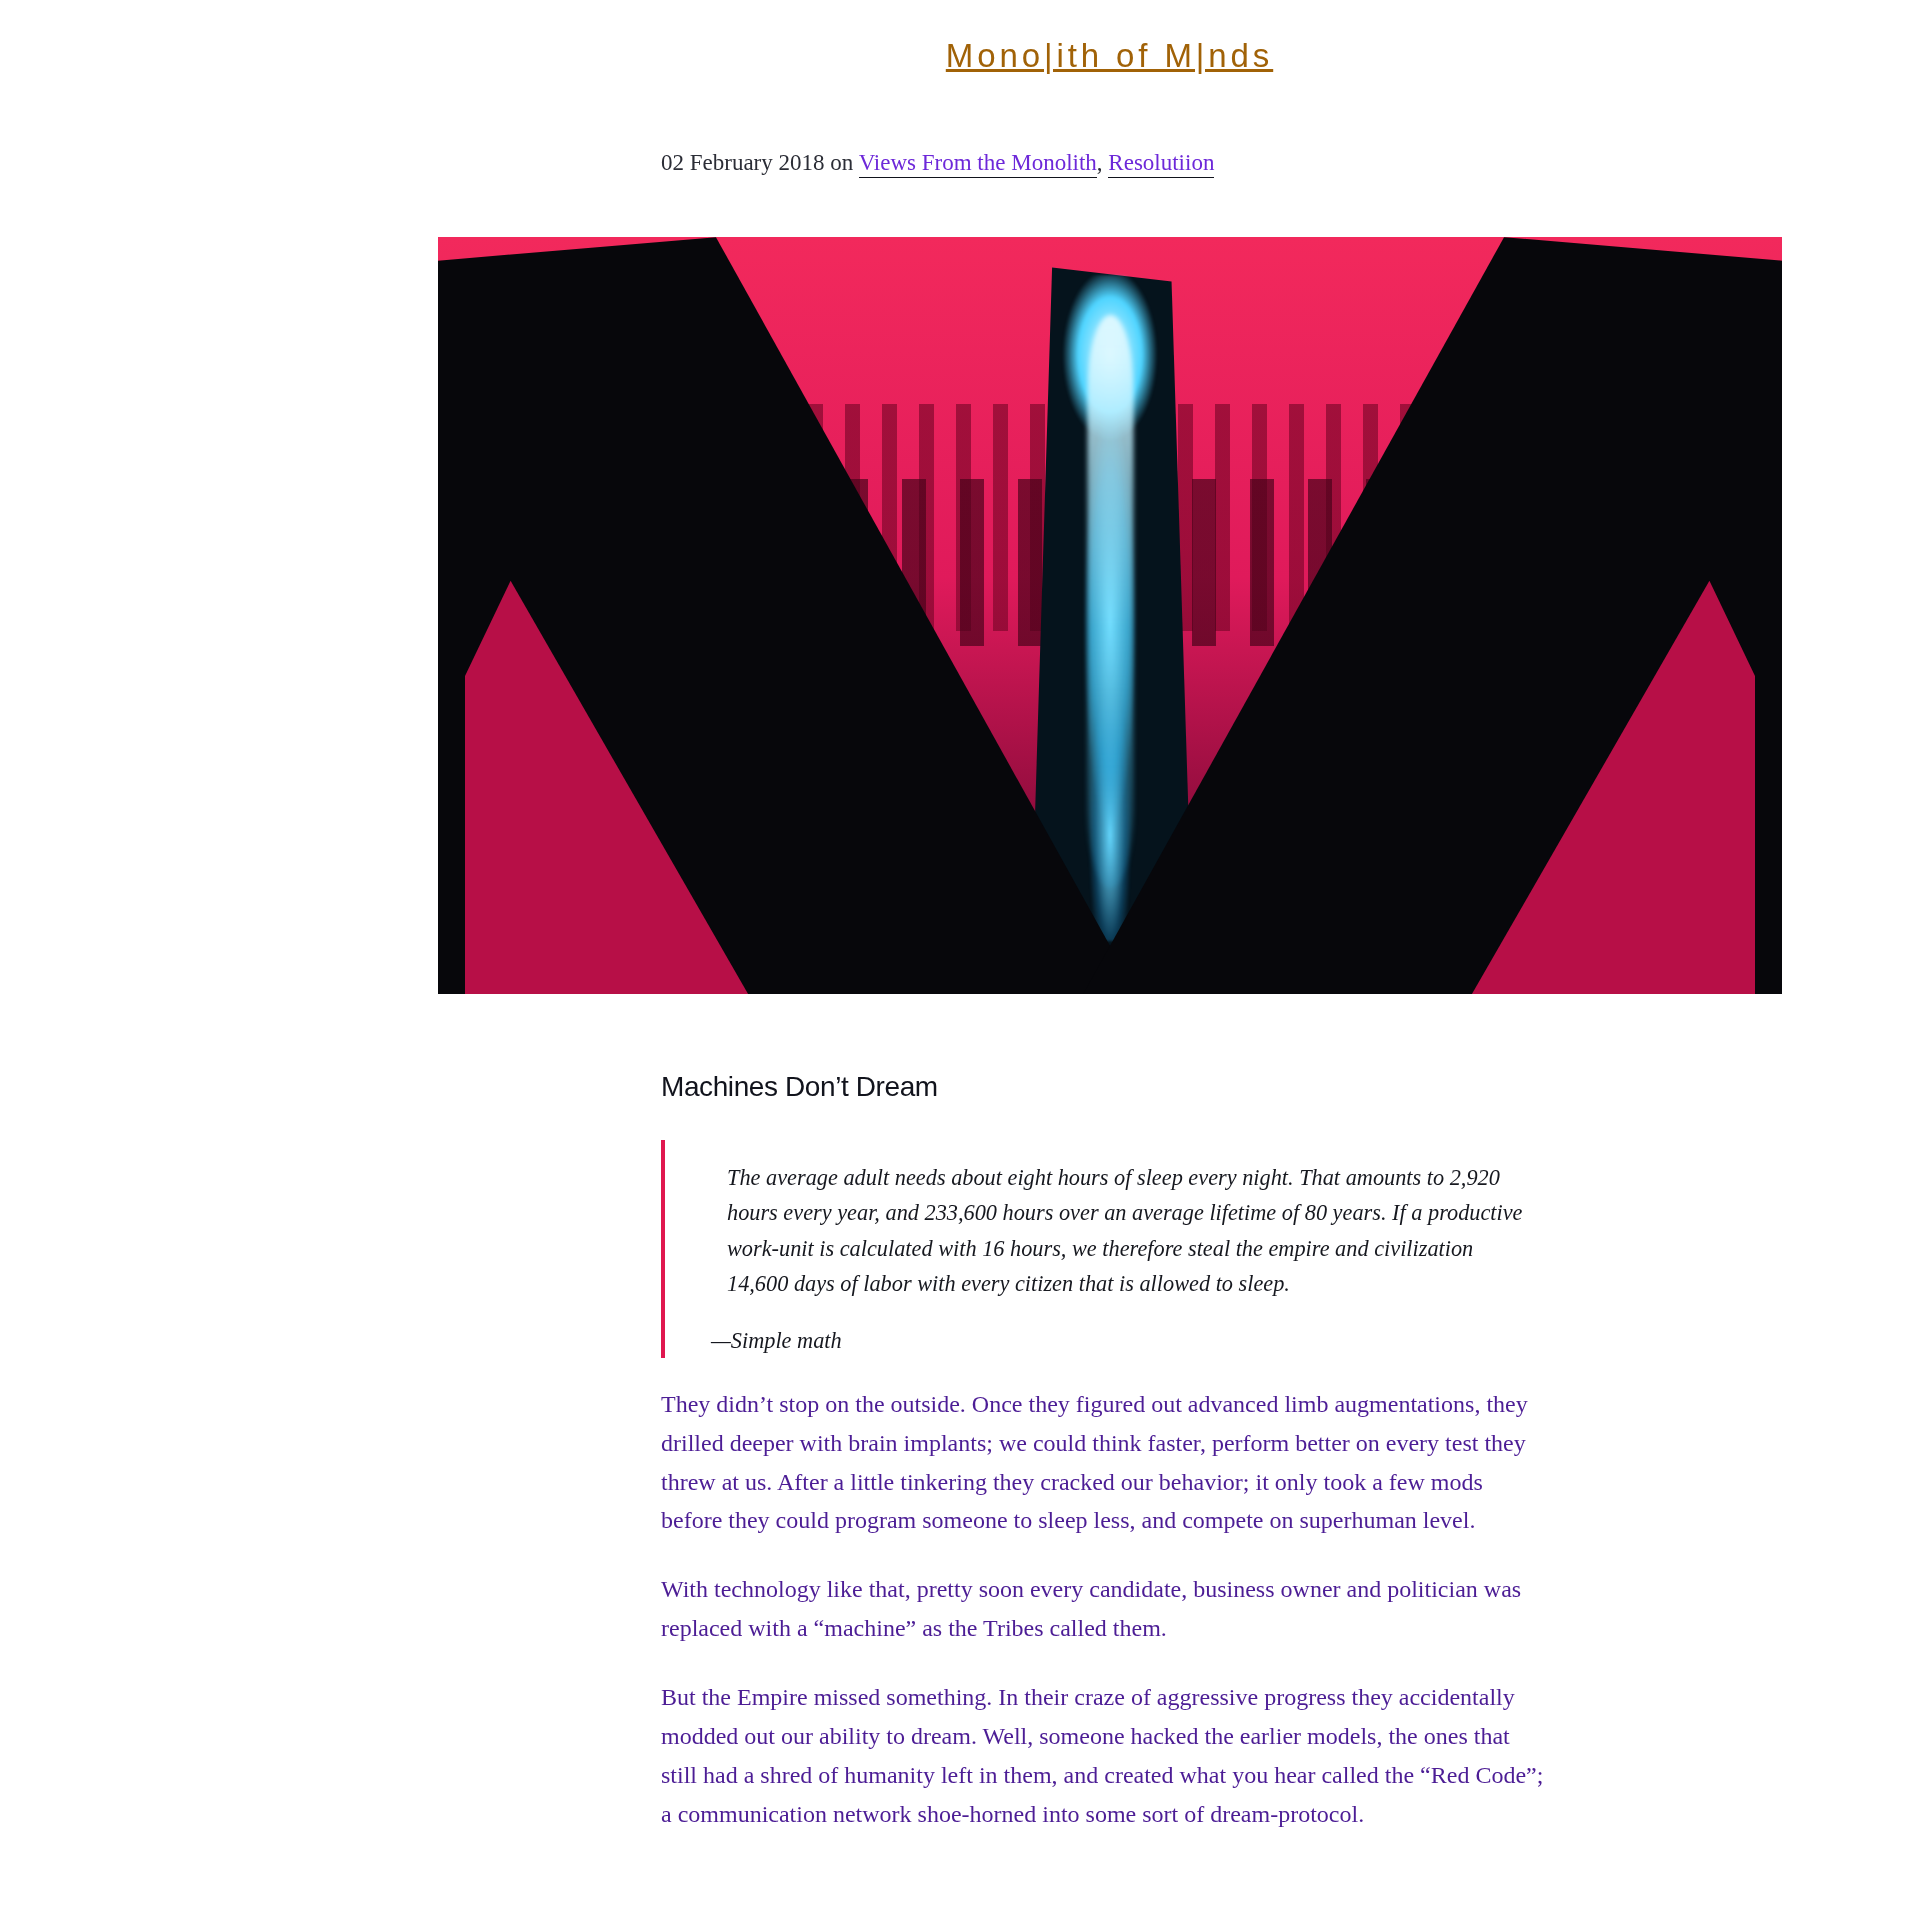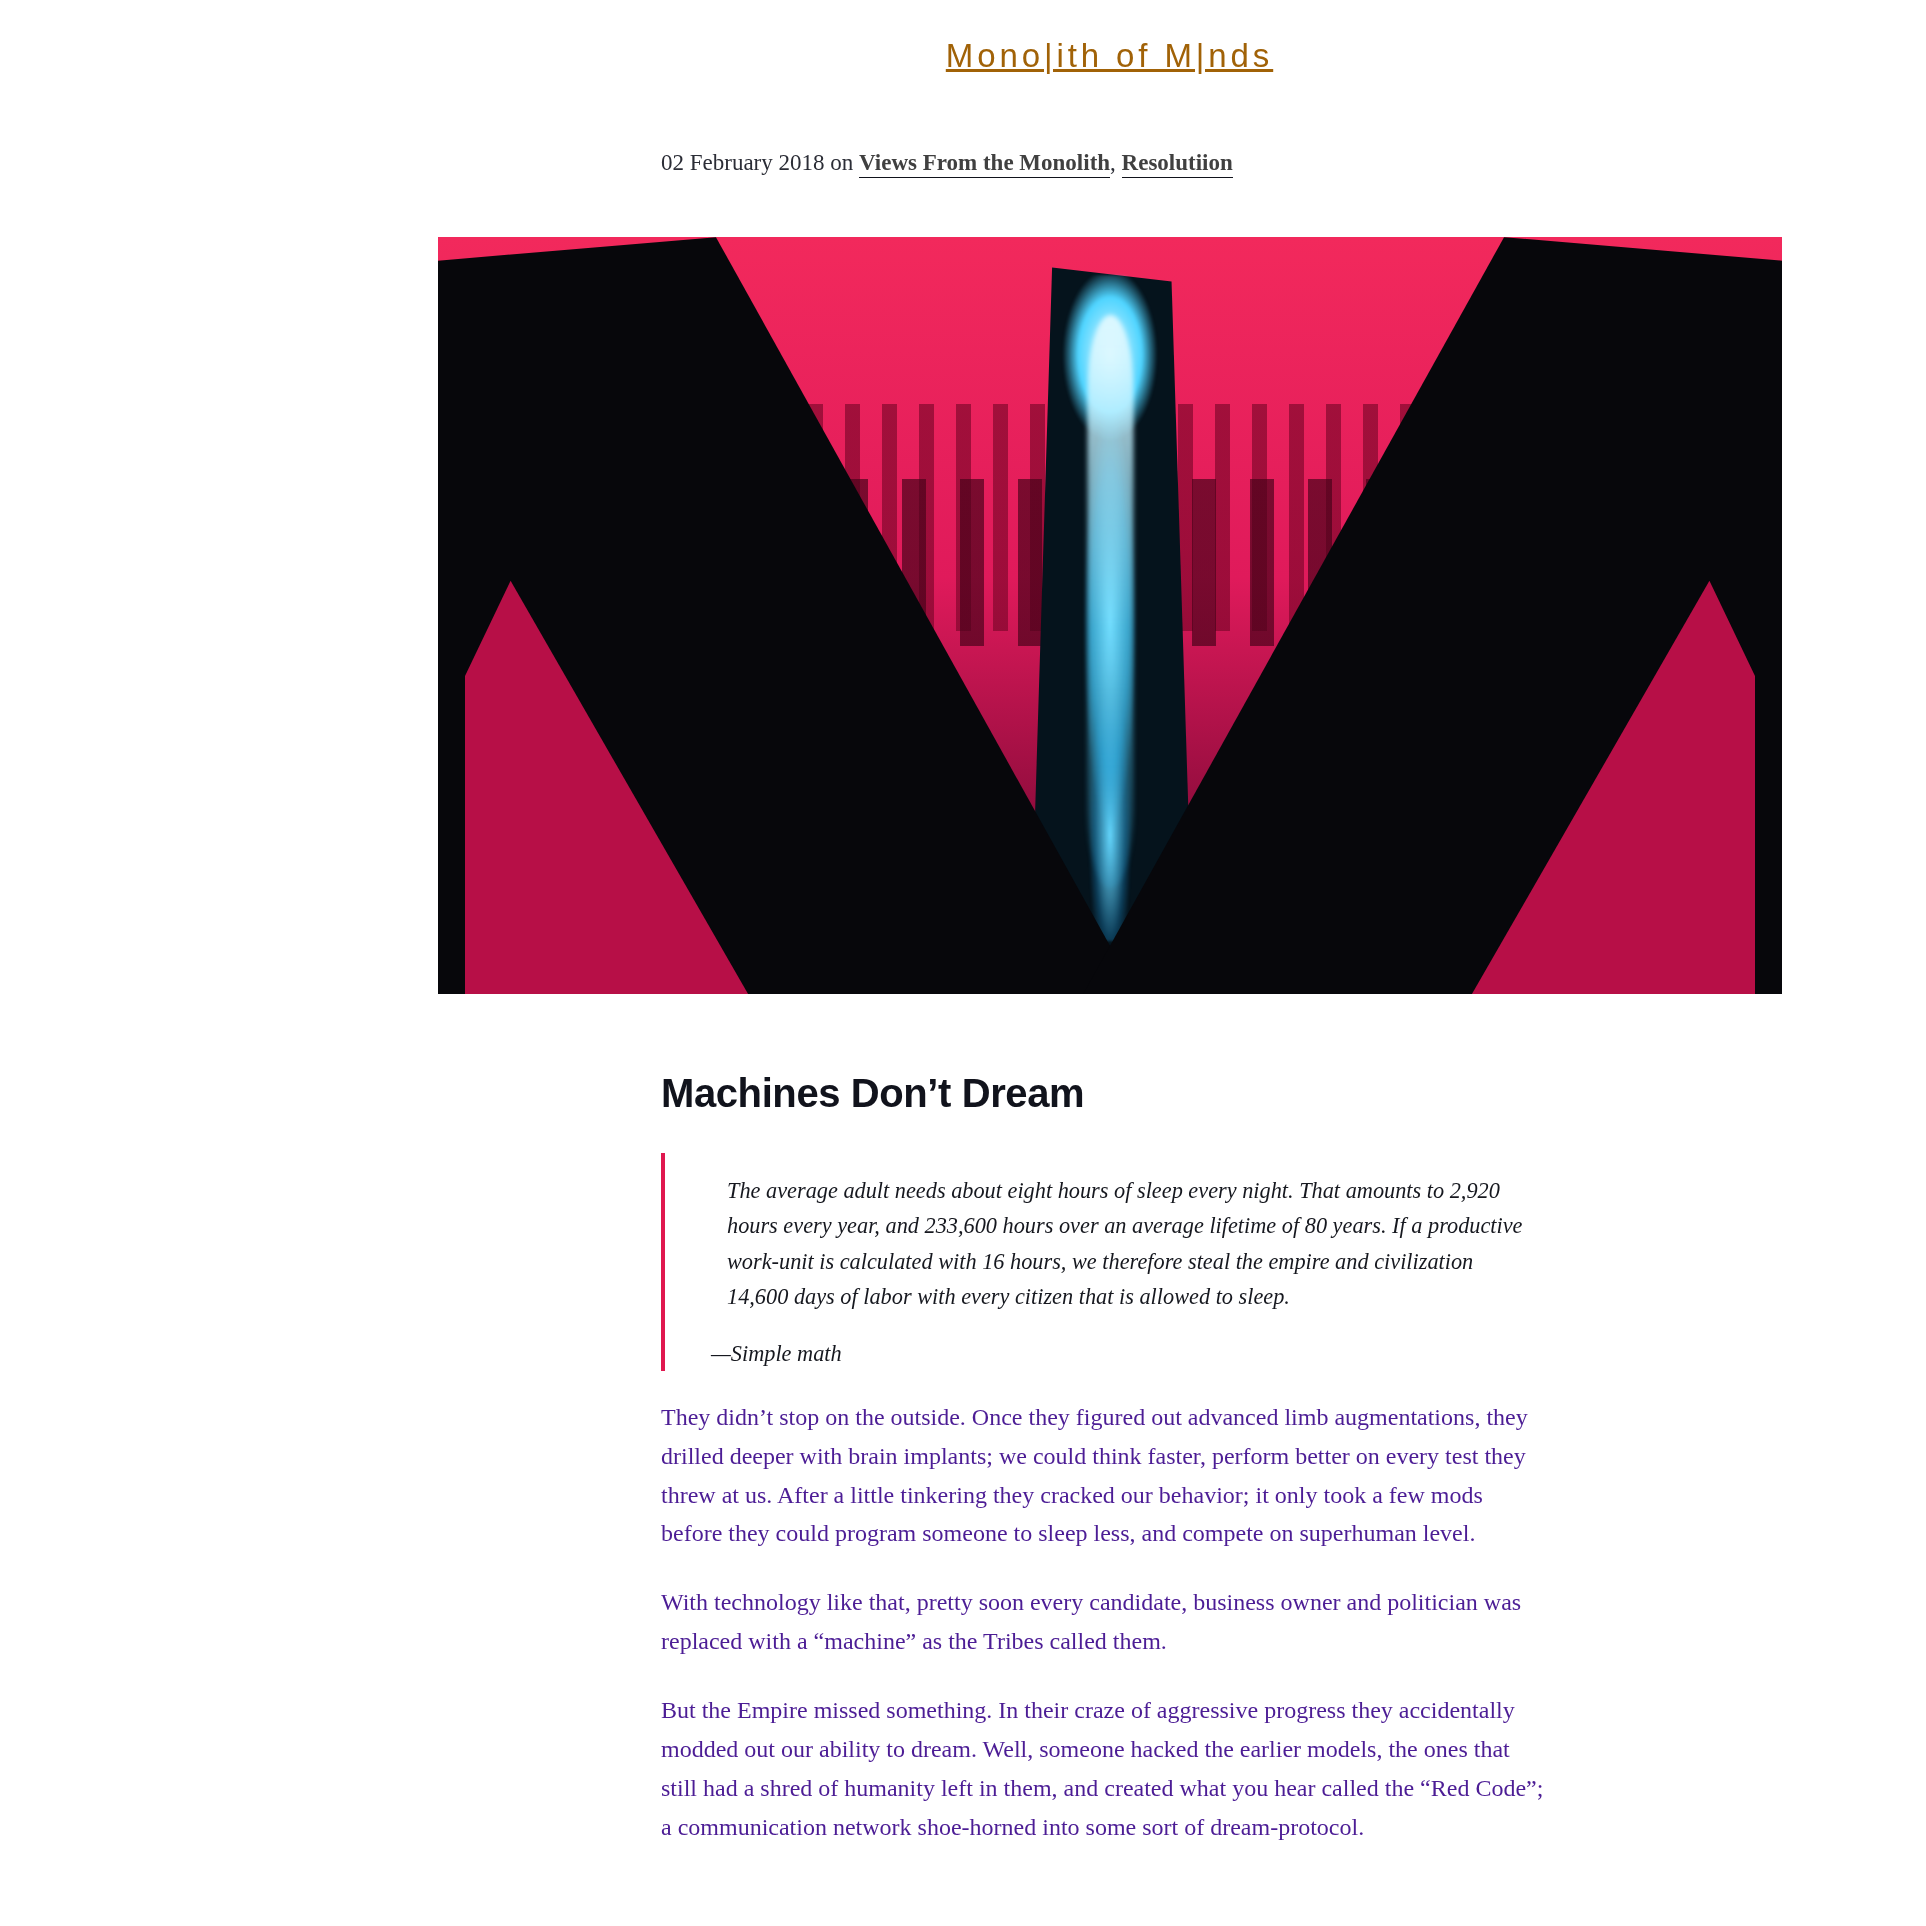--- a/index.html
+++ b/index.html
@@ -45,25 +45,24 @@
     margin: 42px 0 0 0;
     line-height: 1.15;
   }
   .post-meta {
     font-size: 23px;
     color: #2b2d36;
     margin-top: 35px;
     line-height: 1.4;
   }
   .post-meta .tag-link {
-    color: #404040;
+    color: #6d28d9;
     text-decoration: none;
     border-bottom: 1.2px solid #11131c;
     padding-bottom: 1.5px;
-    font-weight: bold;
   }
 
   
   .hero-wrap {
     width: 1344px;
     margin: 58px 0 0 -223px;
   }
   .hero {
     position: relative;
     width: 1344px;
@@ -169,22 +168,22 @@
     width: 46px;
     height: 86%;
     background: linear-gradient(180deg, rgba(230,250,255,.9), rgba(90,215,255,.55) 55%, rgba(40,170,230,.15));
     border-radius: 23px / 77px;
     filter: blur(2.3px);
   }
 
   
   .section-title {
     font-family: "Liberation Sans", sans-serif;
-    font-size: 40px;
-    font-weight: 700;
+    font-size: 28px;
+    font-weight: 400;
     letter-spacing: -0.4px;
     margin: 77px 0 8px 0;
     color: #11131c;
   }
 
   .pullquote {
     border-left: 4.6px solid #e0174f;
     padding: 3.9px 0 3.9px 46px;
     margin: 37px 0 0 0;
   }

